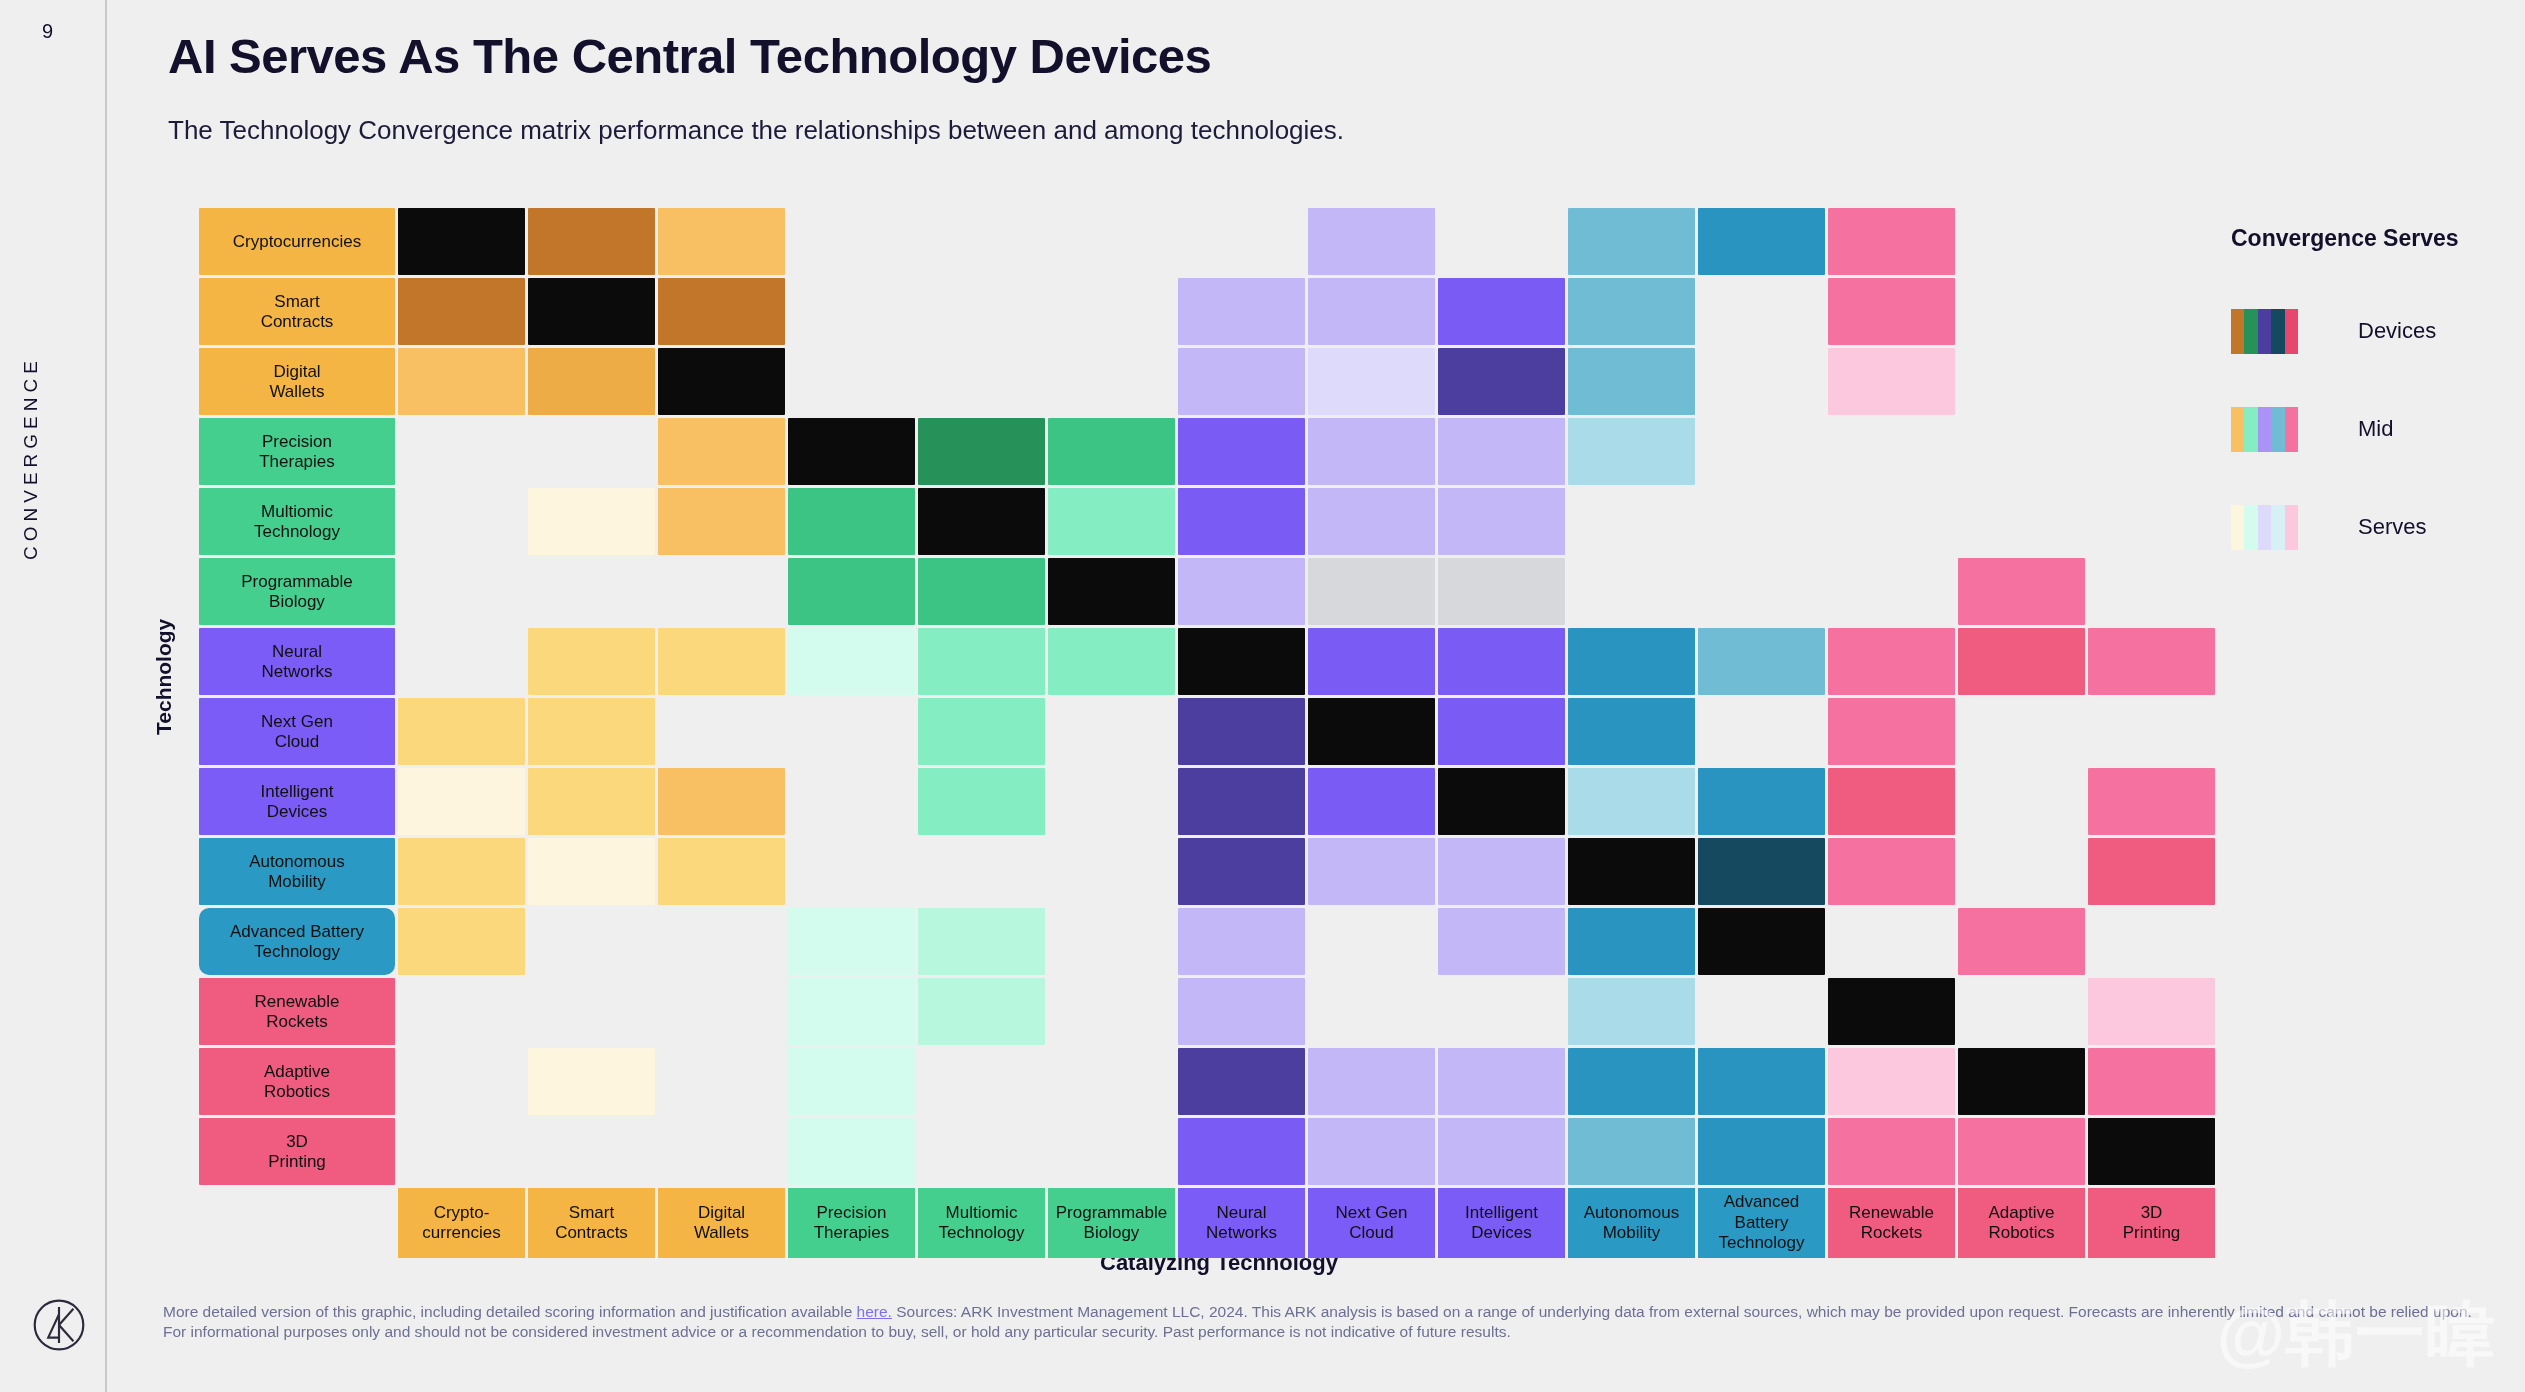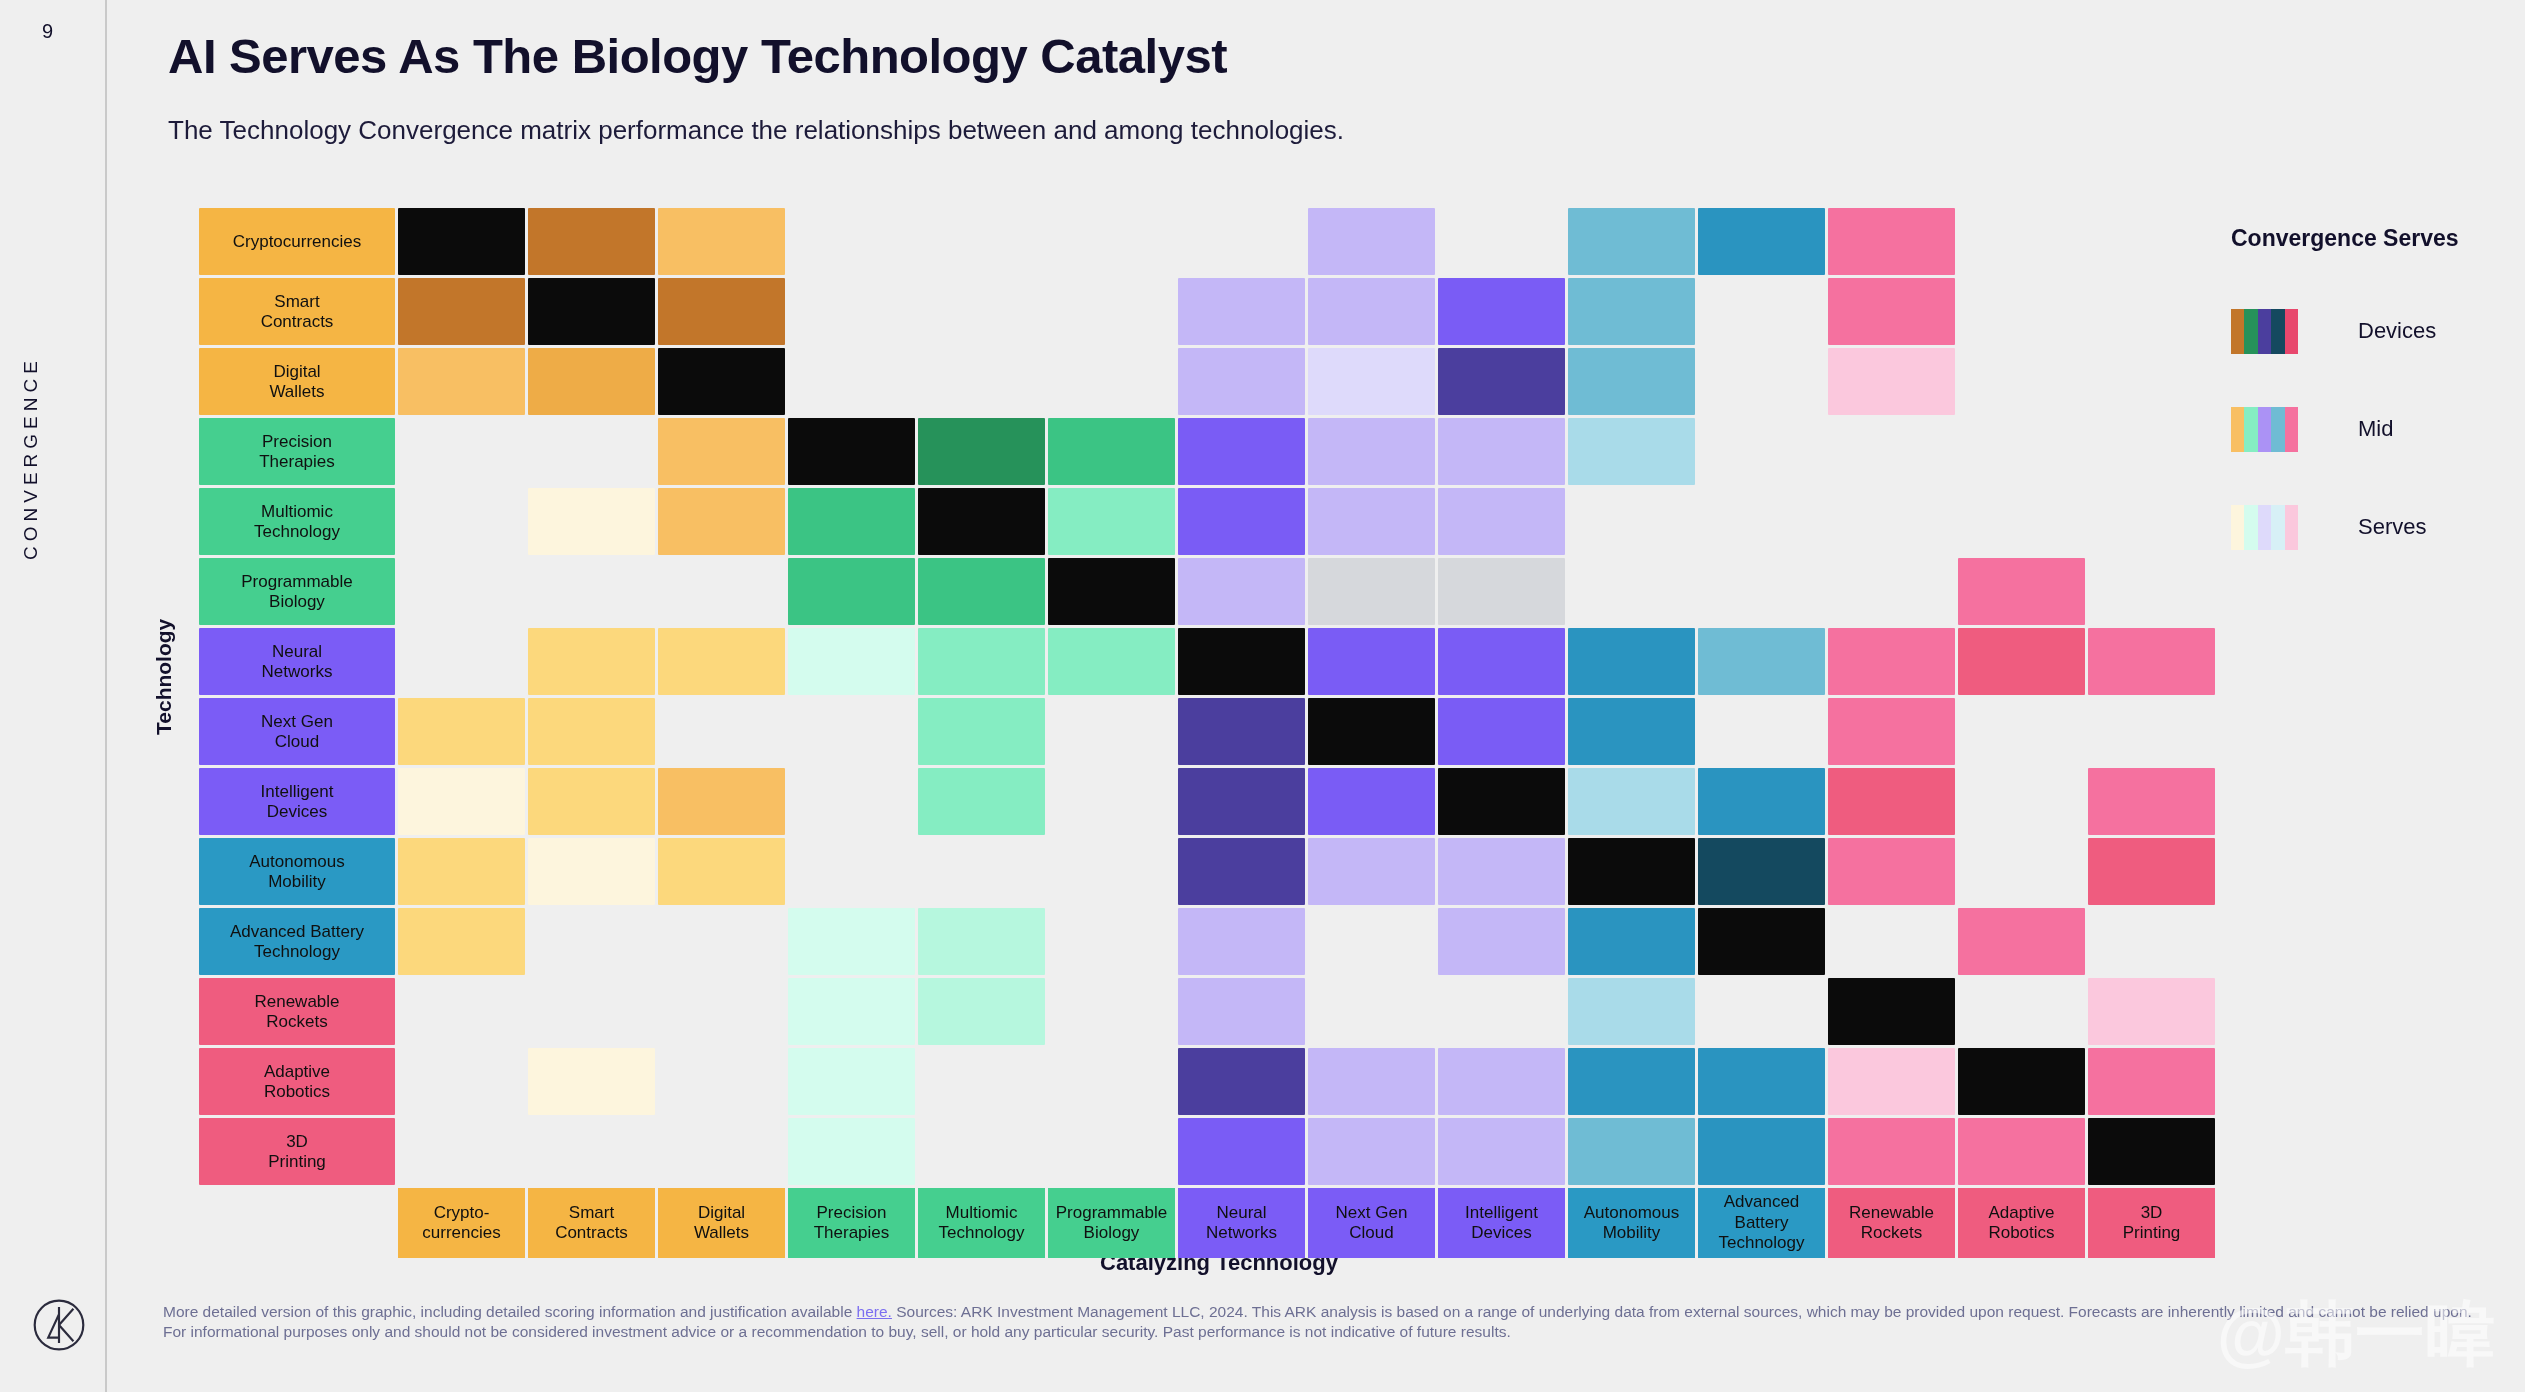--- a/index.html
+++ b/index.html
@@ -93,21 +93,21 @@
 
 <div class="page-num">9</div>
 <div class="left-rule"></div>
 <div class="side-label">CONVERGENCE</div>
 
 <svg class="logo" viewBox="0 0 60 60">
   <circle cx="30" cy="30" r="27" fill="none" stroke="#2b2b3d" stroke-width="2.4"></circle>
   <path d="M30 10 L30 50 M30 30 L46 12 M30 30 L46 48 M18 44 L30 18 L30 44 Z" fill="none" stroke="#2b2b3d" stroke-width="2.4"></path>
 </svg>
 
-<div class="title">AI Serves As The Biology Technology Catalyst</div>
+<div class="title">AI Serves As The Central Technology Devices</div>
 <div class="subtitle">The Technology Convergence matrix performance the relationships between and among technologies.</div>
 
 <div class="caption-y">Technology</div>
 <div class="caption-x">Catalyzing Technology</div>
 
 <div id="matrix-wrap">
   <table class="matrix">
     <tbody id="matrix-body">
         <tr>
           <td class="rowlab" style="background: rgb(245, 181, 68);">Cryptocurrencies</td>
@@ -273,21 +273,21 @@
           <td class="cell" style="background: rgb(75, 62, 158);"></td>
           <td class="cell" style="background: rgb(196, 183, 247);"></td>
           <td class="cell" style="background: rgb(196, 183, 247);"></td>
           <td class="cell" style="background: rgb(11, 11, 11);"></td>
           <td class="cell" style="background: rgb(20, 73, 95);"></td>
           <td class="cell" style="background: rgb(245, 113, 159);"></td>
           <td class="cell empty"></td>
           <td class="cell" style="background: rgb(239, 92, 127);"></td>
         </tr>
         <tr>
-          <td class="rowlab" style="background: rgb(42, 153, 196);">Advanced Battery<br>Technology</td>
+          <td class="rowlab" style="background: rgb(42, 153, 196); border-radius: 10px;">Advanced Battery<br>Technology</td>
           <td class="cell" style="background: rgb(252, 216, 124);"></td>
           <td class="cell empty"></td>
           <td class="cell empty"></td>
           <td class="cell" style="background: rgb(212, 252, 238);"></td>
           <td class="cell" style="background: rgb(182, 247, 222);"></td>
           <td class="cell empty"></td>
           <td class="cell" style="background: rgb(196, 183, 247);"></td>
           <td class="cell empty"></td>
           <td class="cell" style="background: rgb(196, 183, 247);"></td>
           <td class="cell" style="background: rgb(42, 148, 192);"></td>

